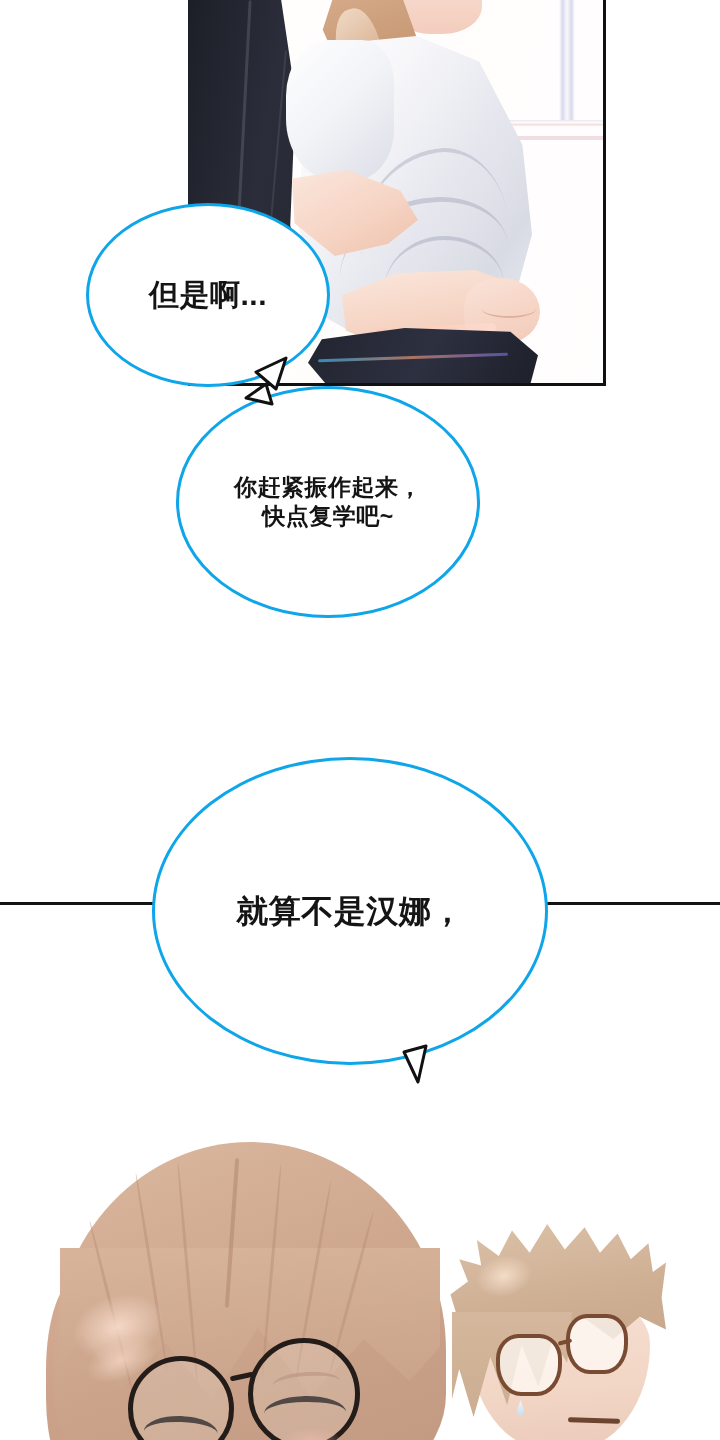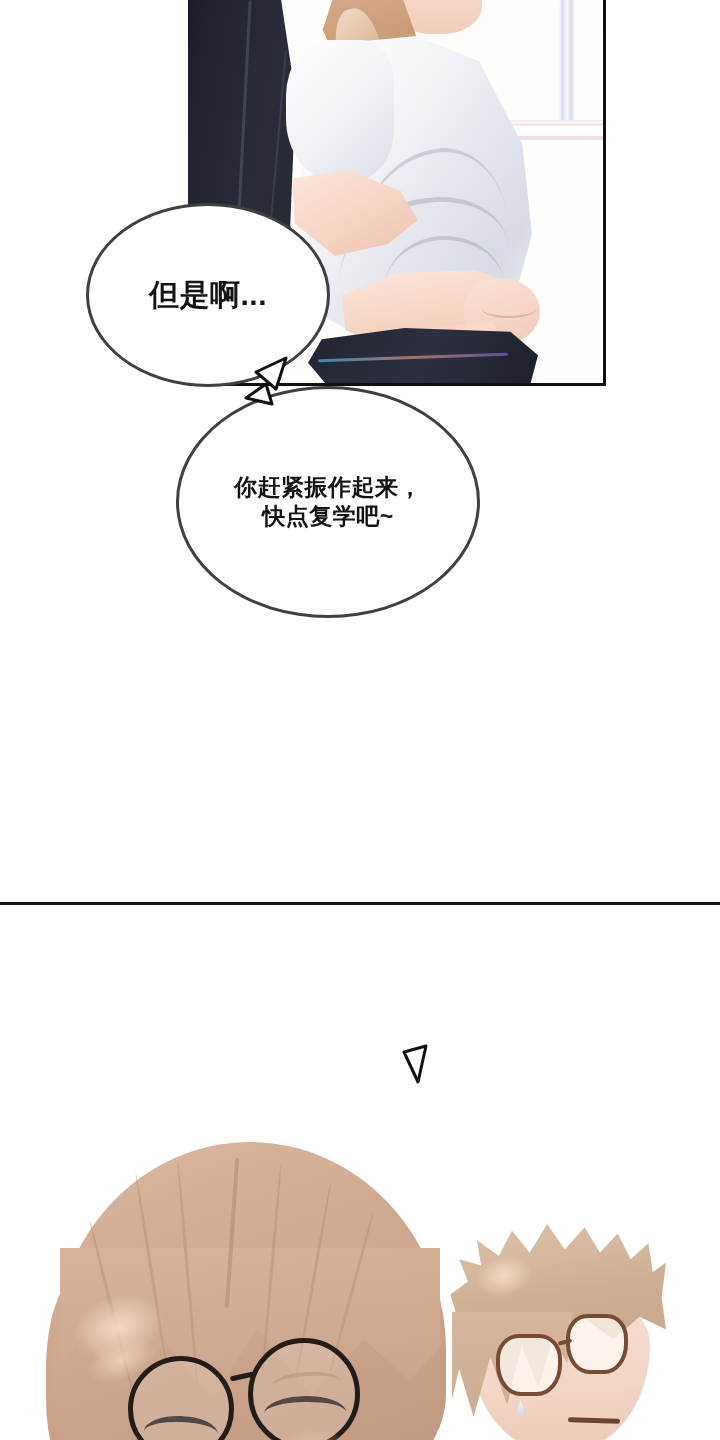--- a/index.html
+++ b/index.html
@@ -500,21 +500,21 @@
     top: 902px;
     width: 720px;
     height: 0;
     border-top: 3px solid #141414;
   }
 
   
   .bubble {
     position: absolute;
     background: #ffffff;
-    border: 3px solid #404040;
+    border: 3px solid #0ea5e9;
     border-radius: 50%;
     box-sizing: border-box;
     display: flex;
     align-items: center;
     justify-content: center;
     text-align: center;
   }
   .bubble .btext {
     color: #141414;
     font-weight: 700;
@@ -639,20 +639,23 @@
 
   <div class="bubble bubble-1">
     <div class="btext">但是啊...</div>
   </div>
 
   <div class="bubble bubble-2">
     <div class="btext">你赶紧振作起来，
 快点复学吧~</div>
   </div>
 
+  <div class="bubble bubble-3">
+    <div class="btext">就算不是汉娜，</div>
+  </div>
 
   <svg class="tails" viewBox="0 0 720 1440">
 
     <path d="M 256 372 L 286 358 L 276 389 Z" fill="#ffffff" stroke="#111111" stroke-width="3" stroke-linejoin="round"></path>
 
     <path d="M 246 398 L 266 384 L 272 404 Z" fill="#ffffff" stroke="#111111" stroke-width="3" stroke-linejoin="round"></path>
 
     <path d="M 404 1052 L 418 1082 L 426 1046 Z" fill="#ffffff" stroke="#111111" stroke-width="3" stroke-linejoin="round"></path>
   </svg>
 

